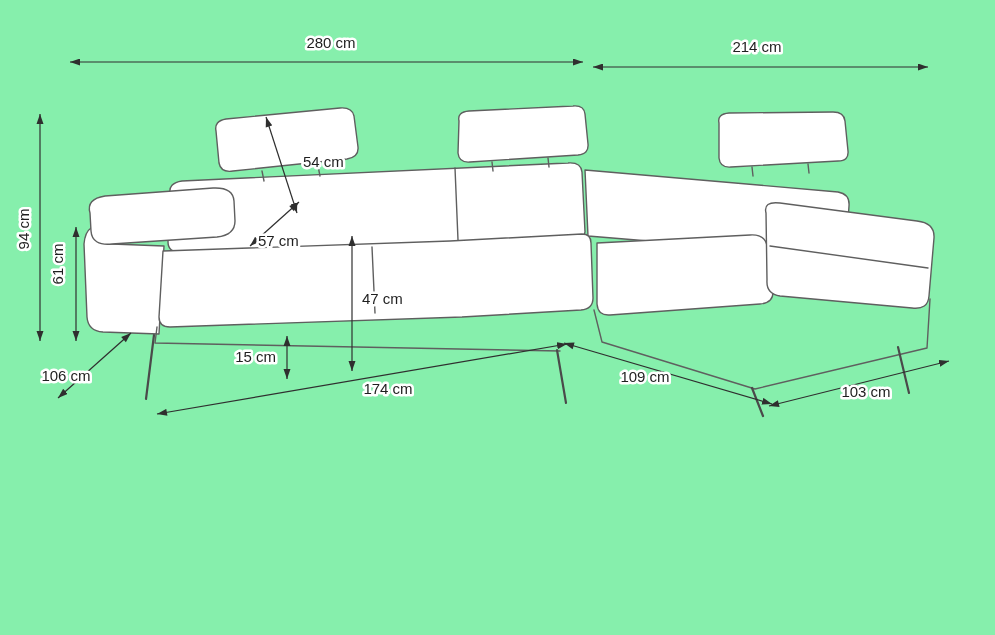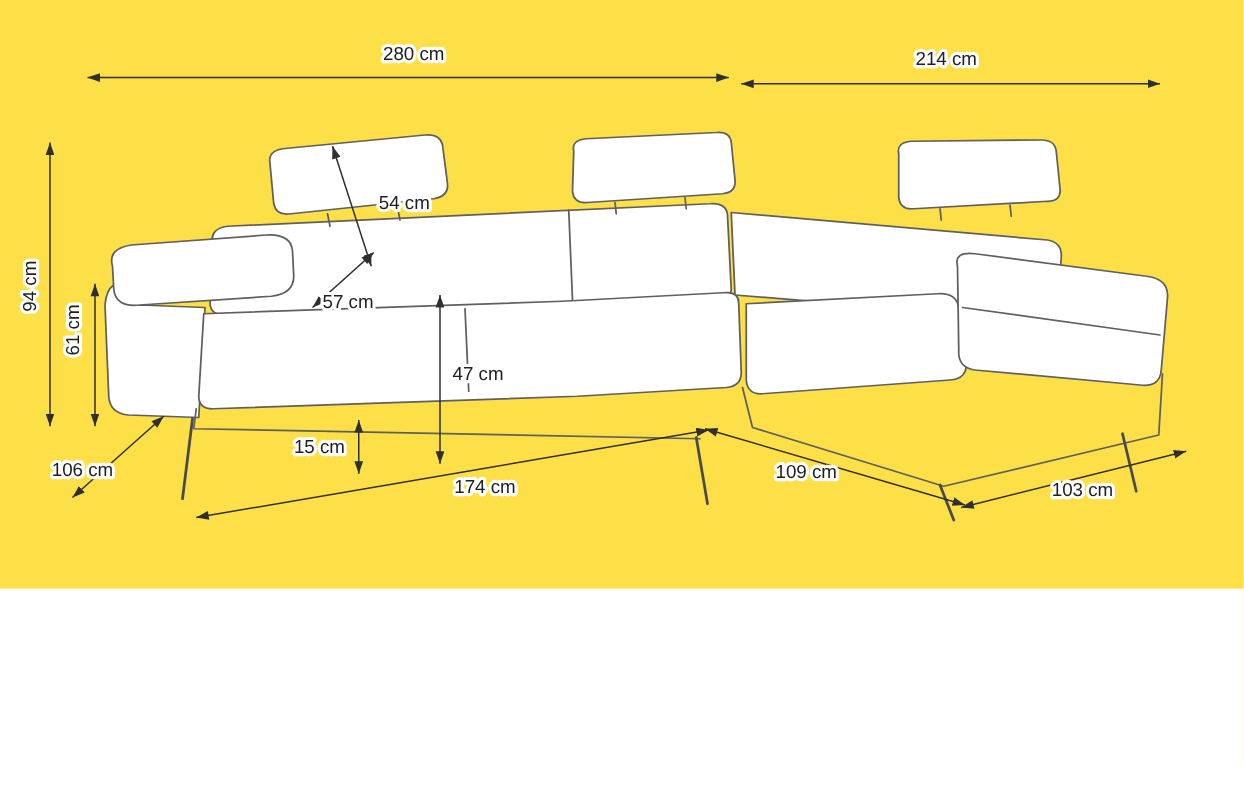--- a/index.html
+++ b/index.html
@@ -4,22 +4,22 @@
 <style>
   html, body {
     margin: 0;
     padding: 0;
     background: #ffffff;
     font-family: "Liberation Sans", sans-serif;
   }
   .canvas {
     position: relative;
     width: 995px;
-    height: 471px;
-    background: #fde047;
+    height: 635px;
+    background: #86efac;
     overflow: hidden;
   }
   svg { display: block; }
   
   .sofa path, .sofa line {
     fill: #ffffff;
     stroke: #5f5f5f;
     stroke-width: 1.4;
     stroke-linejoin: round;
     stroke-linecap: round;

